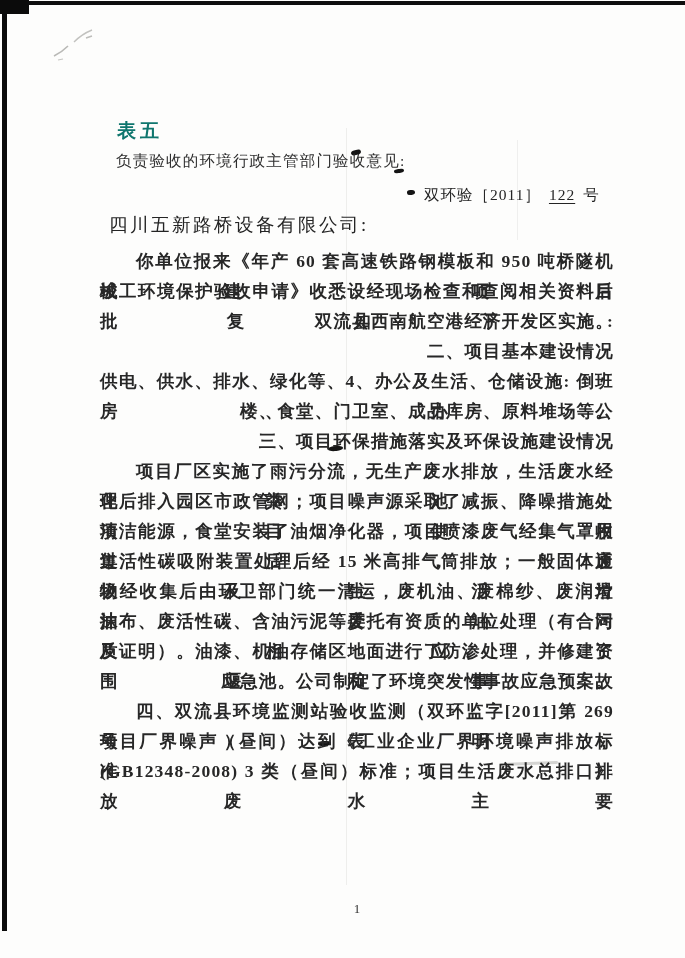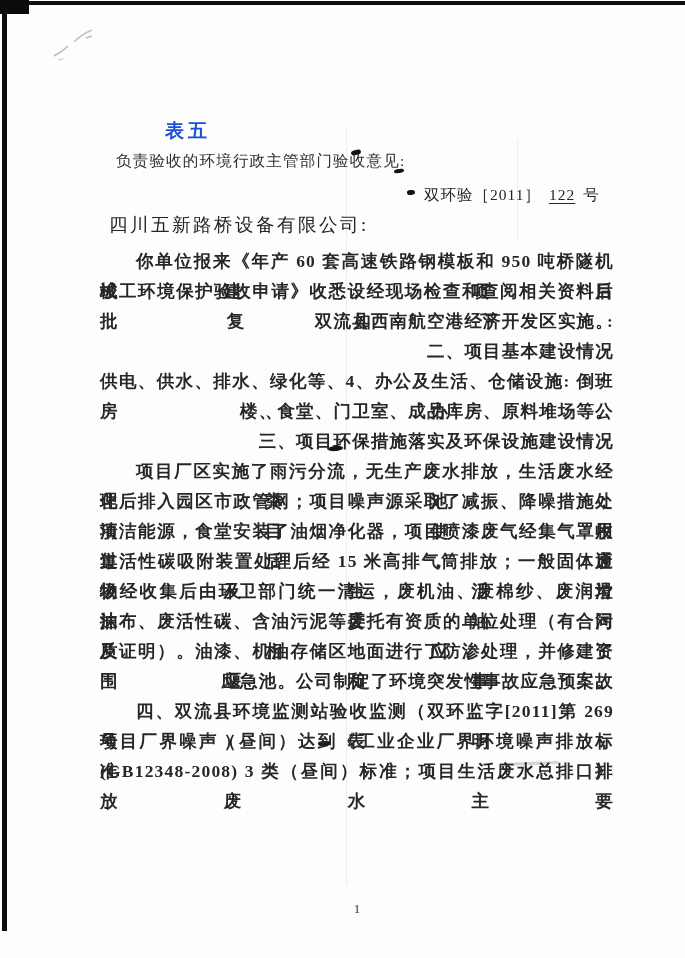--- a/index.html
+++ b/index.html
@@ -22,21 +22,21 @@
   .speck{position:absolute;background:#141414;border-radius:45%;}
   .speck.s1{left:351px;top:150px;width:10px;height:5px;transform:rotate(-14deg);}
   .speck.s2{left:394px;top:169px;width:10px;height:4px;transform:rotate(-8deg);}
   .speck.s3{left:407px;top:190px;width:8px;height:5px;transform:rotate(-6deg);}
   .speck.s4{left:328px;top:446px;width:15px;height:5px;transform:rotate(-5deg);}
   .speck.s5{left:318px;top:741px;width:13px;height:5px;transform:rotate(-4deg);}
   .smudge{position:absolute;left:500px;top:762px;width:58px;height:3px;
     background:rgba(90,90,85,0.25);border-radius:2px;transform:rotate(-2deg);}
   
   .tbl-label{position:absolute;left:117px;top:118px;font-size:19px;letter-spacing:4px;
-    font-weight:600;color:#1d4ed8;margin-left:48px;}
+    font-weight:600;color:#0f766e;}
   .sec-title{position:absolute;left:116px;top:151px;font-size:15.5px;letter-spacing:1.2px;color:#2e2e2e;}
   .doc-no{position:absolute;left:424px;top:185px;font-size:15.5px;letter-spacing:1px;color:#242424;white-space:nowrap;}
   .doc-no .serial{text-decoration:underline;text-underline-offset:3px;padding:0 8px;}
   .addressee{position:absolute;left:109px;top:212px;font-size:18.5px;letter-spacing:2.5px;color:#242424;}
   .body-text{position:absolute;left:100px;top:246px;width:514px;font-size:17.5px;color:#272727;font-weight:bold;}
   .ln{height:30px;line-height:30px;letter-spacing:1.2px;white-space:nowrap;
     text-align:right;}
   .ln.jst{white-space:normal;text-align:justify;text-align-last:justify;}
   .ln.ind{text-indent:36px;}
   .page-num{position:absolute;left:100px;top:901px;width:514px;text-align:center;

